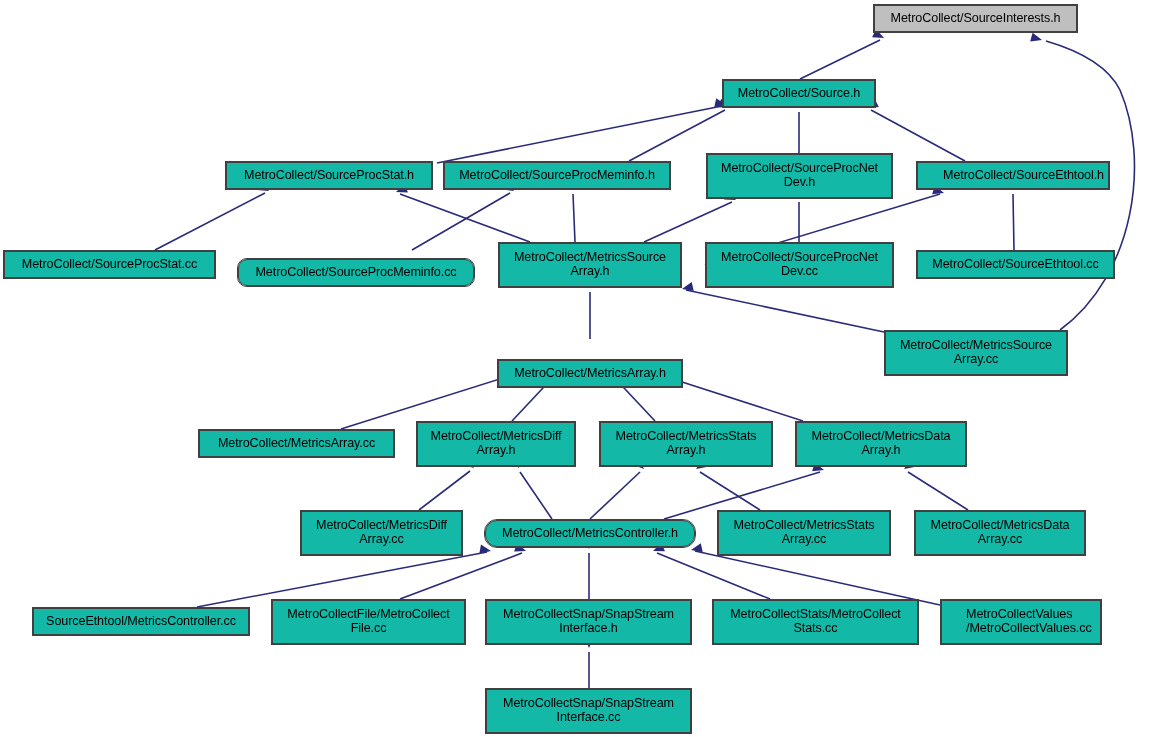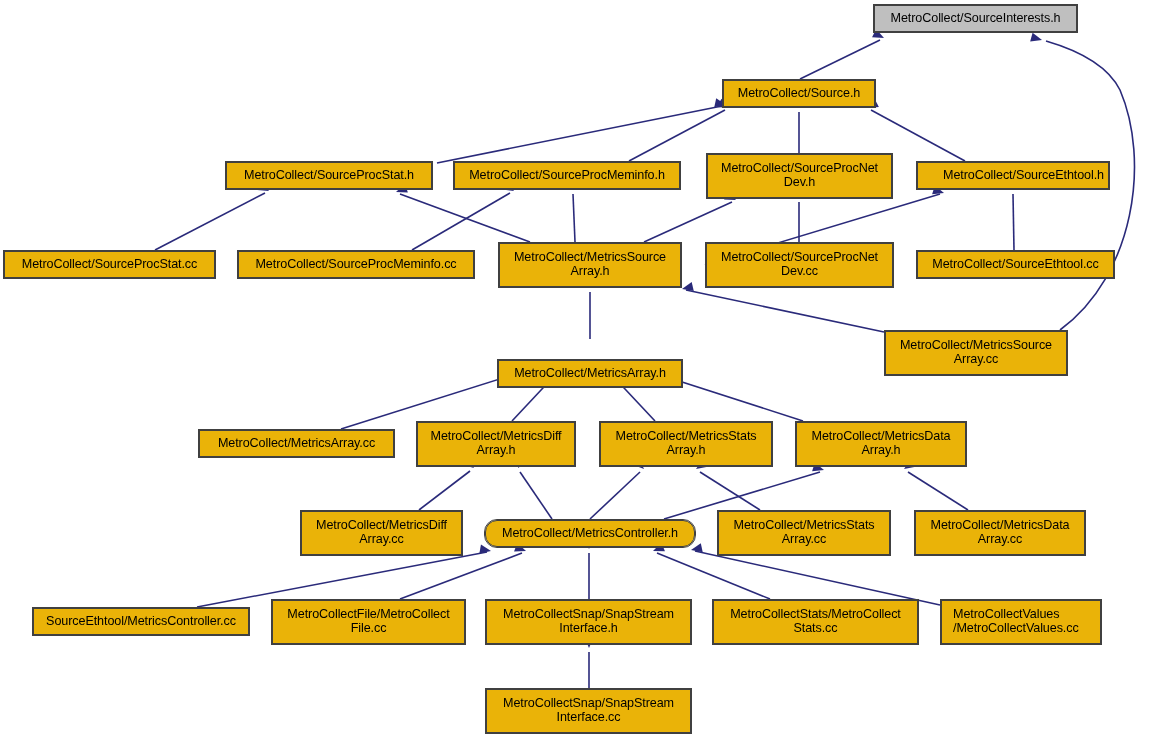--- a/index.html
+++ b/index.html
@@ -21,41 +21,41 @@
   #graph-svg {
     position: absolute;
     left: 0;
     top: 0;
     width: 1153px;
     height: 737px;
   }
   .node-box {
     position: absolute;
     box-sizing: border-box;
-    background: #eab308;
+    background: #14b8a6;
     border: 1px solid #404040;
     outline: 1px solid #404040;
     display: flex;
     align-items: center;
     justify-content: center;
     text-align: center;
     font-size: 12.6px;
     line-height: 13.6px;
     color: #000000;
     letter-spacing: -0.1px;
     white-space: pre-line;
     padding: 0 3px;
   }
   .node-box.highlight {
     background: #bfbfbf;
   }
   .node-box.left-align {
     justify-content: flex-start;
     text-align: left;
-    padding-left: 11px;
+    padding-left: 24px;
   }
   .node-label {
     display: block;
     width: 100%;
   }
 </style>
 </head>
 <body style="background: rgb(255, 255, 255);">
 
 <div id="graph-root">
@@ -122,26 +122,26 @@
       <polygon points="0,0 -11,4.6 -11,-4.6" fill="#2a2a7a" transform="translate(653,551) rotate(518)"></polygon>
       <path d="M 940 605 L 695 551" fill="none" stroke="#2a2a7a" stroke-width="1.6"></path>
       <polygon points="0,0 -11,4.6 -11,-4.6" fill="#2a2a7a" transform="translate(691,550) rotate(528)"></polygon>
       <path d="M 589 688 L 589 652" fill="none" stroke="#2a2a7a" stroke-width="1.6"></path>
       <polygon points="0,0 -11,4.6 -11,-4.6" fill="#2a2a7a" transform="translate(589,648) rotate(450)"></polygon>
     </svg>
   <div id="node-layer">
       <div class="node-box highlight" style="left: 874px; top: 5px; width: 203px; height: 27px; background: rgb(191, 191, 191);"><span class="node-label">MetroCollect/SourceInterests.h</span></div>
       <div class="node-box" style="left: 723px; top: 80px; width: 152px; height: 27px;"><span class="node-label">MetroCollect/Source.h</span></div>
       <div class="node-box" style="left: 226px; top: 162px; width: 206px; height: 27px;"><span class="node-label">MetroCollect/SourceProcStat.h</span></div>
-      <div class="node-box" style="left: 454px; top: 162px; width: 226px; height: 27px;"><span class="node-label">MetroCollect/SourceProcMeminfo.h</span></div>
+      <div class="node-box" style="left: 444px; top: 162px; width: 226px; height: 27px;"><span class="node-label">MetroCollect/SourceProcMeminfo.h</span></div>
       <div class="node-box" style="left: 707px; top: 154px; width: 185px; height: 44px;"><span class="node-label">MetroCollect/SourceProcNet
 Dev.h</span></div>
       <div class="node-box" style="left: 917px; top: 162px; width: 192px; height: 27px; padding-left: 24px;"><span class="node-label">MetroCollect/SourceEthtool.h</span></div>
       <div class="node-box" style="left: 4px; top: 251px; width: 211px; height: 27px;"><span class="node-label">MetroCollect/SourceProcStat.cc</span></div>
-      <div class="node-box" style="left: 238px; top: 251px; width: 236px; height: 27px;"><span class="node-label">MetroCollect/SourceProcMeminfo.cc</span></div>
+      <div class="node-box" style="left: 238px; top: 259px; width: 236px; height: 27px; border-radius: 9px;"><span class="node-label">MetroCollect/SourceProcMeminfo.cc</span></div>
       <div class="node-box" style="left: 499px; top: 243px; width: 182px; height: 44px;"><span class="node-label">MetroCollect/MetricsSource
 Array.h</span></div>
       <div class="node-box" style="left: 706px; top: 243px; width: 187px; height: 44px;"><span class="node-label">MetroCollect/SourceProcNet
 Dev.cc</span></div>
       <div class="node-box" style="left: 917px; top: 251px; width: 197px; height: 27px;"><span class="node-label">MetroCollect/SourceEthtool.cc</span></div>
       <div class="node-box" style="left: 885px; top: 331px; width: 182px; height: 44px;"><span class="node-label">MetroCollect/MetricsSource
 Array.cc</span></div>
       <div class="node-box" style="left: 498px; top: 360px; width: 184px; height: 27px;"><span class="node-label">MetroCollect/MetricsArray.h</span></div>
       <div class="node-box" style="left: 199px; top: 430px; width: 195px; height: 27px;"><span class="node-label">MetroCollect/MetricsArray.cc</span></div>
       <div class="node-box" style="left: 417px; top: 422px; width: 158px; height: 44px;"><span class="node-label">MetroCollect/MetricsDiff

